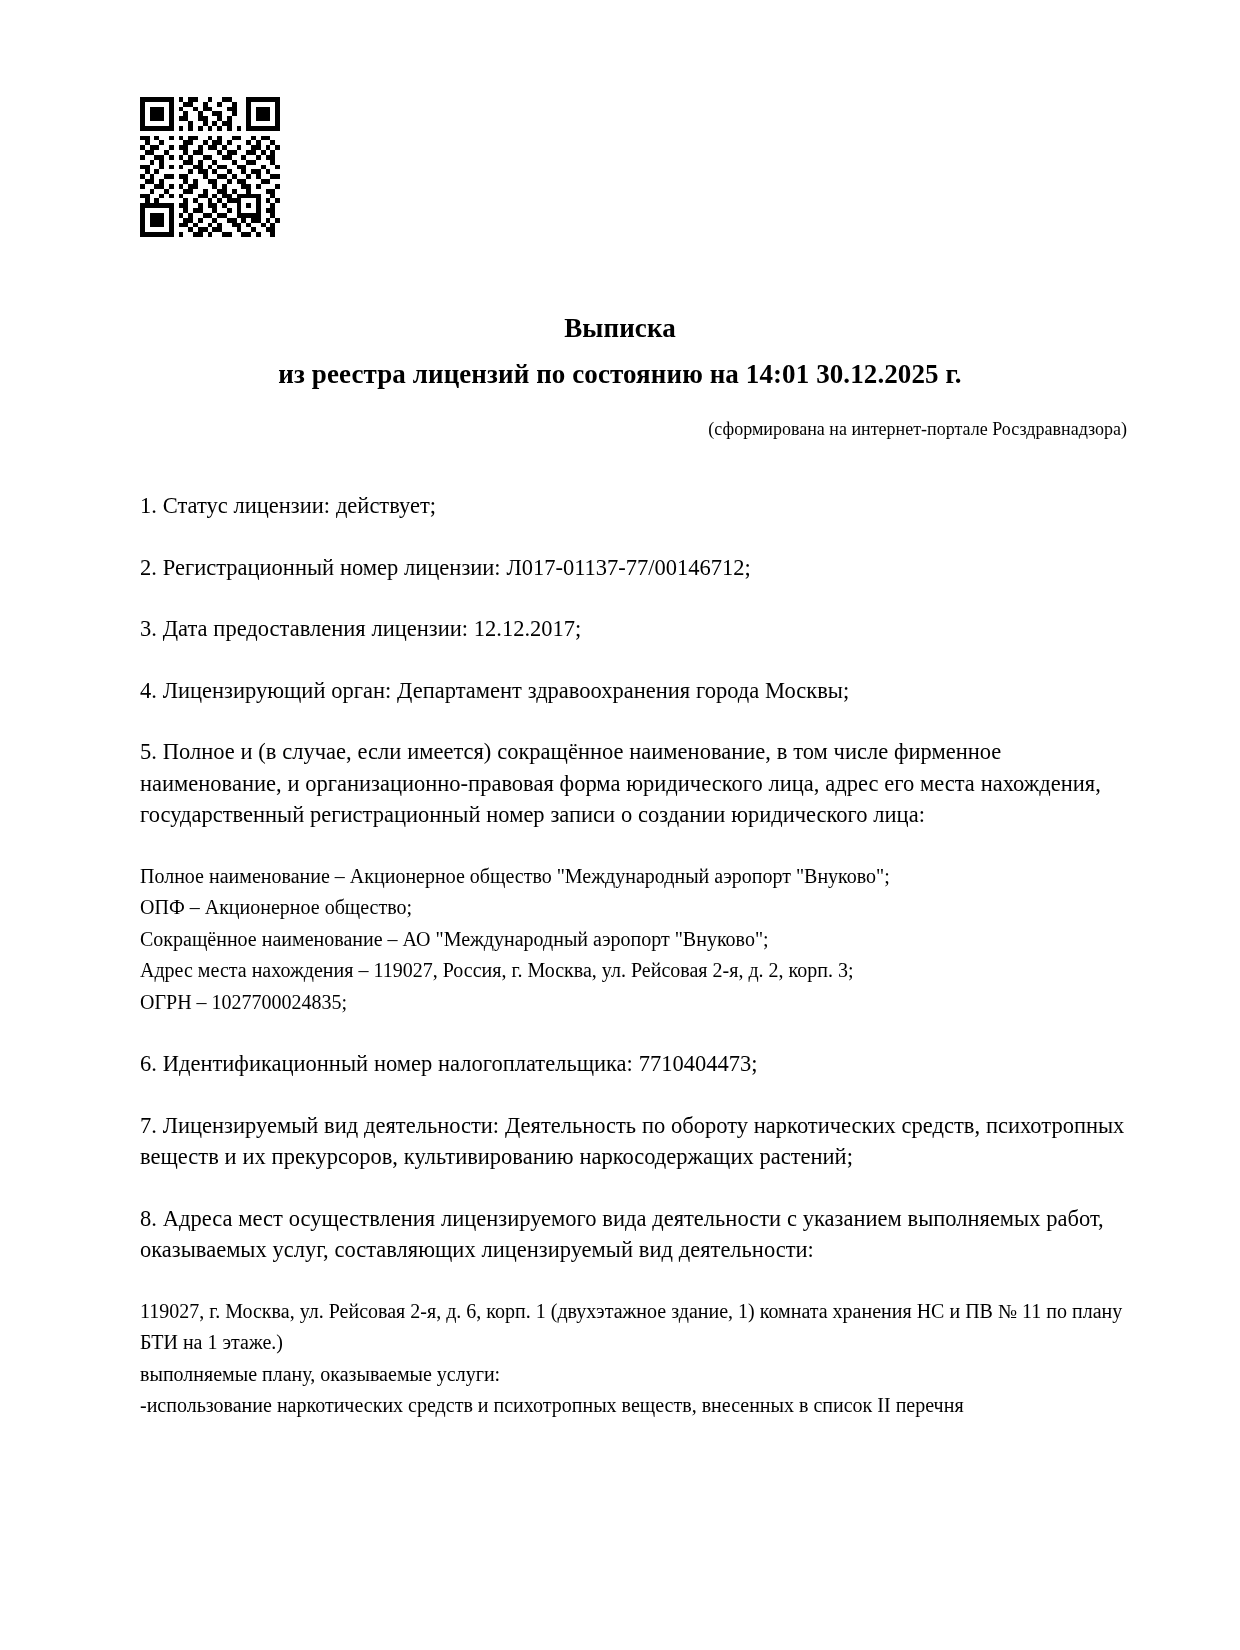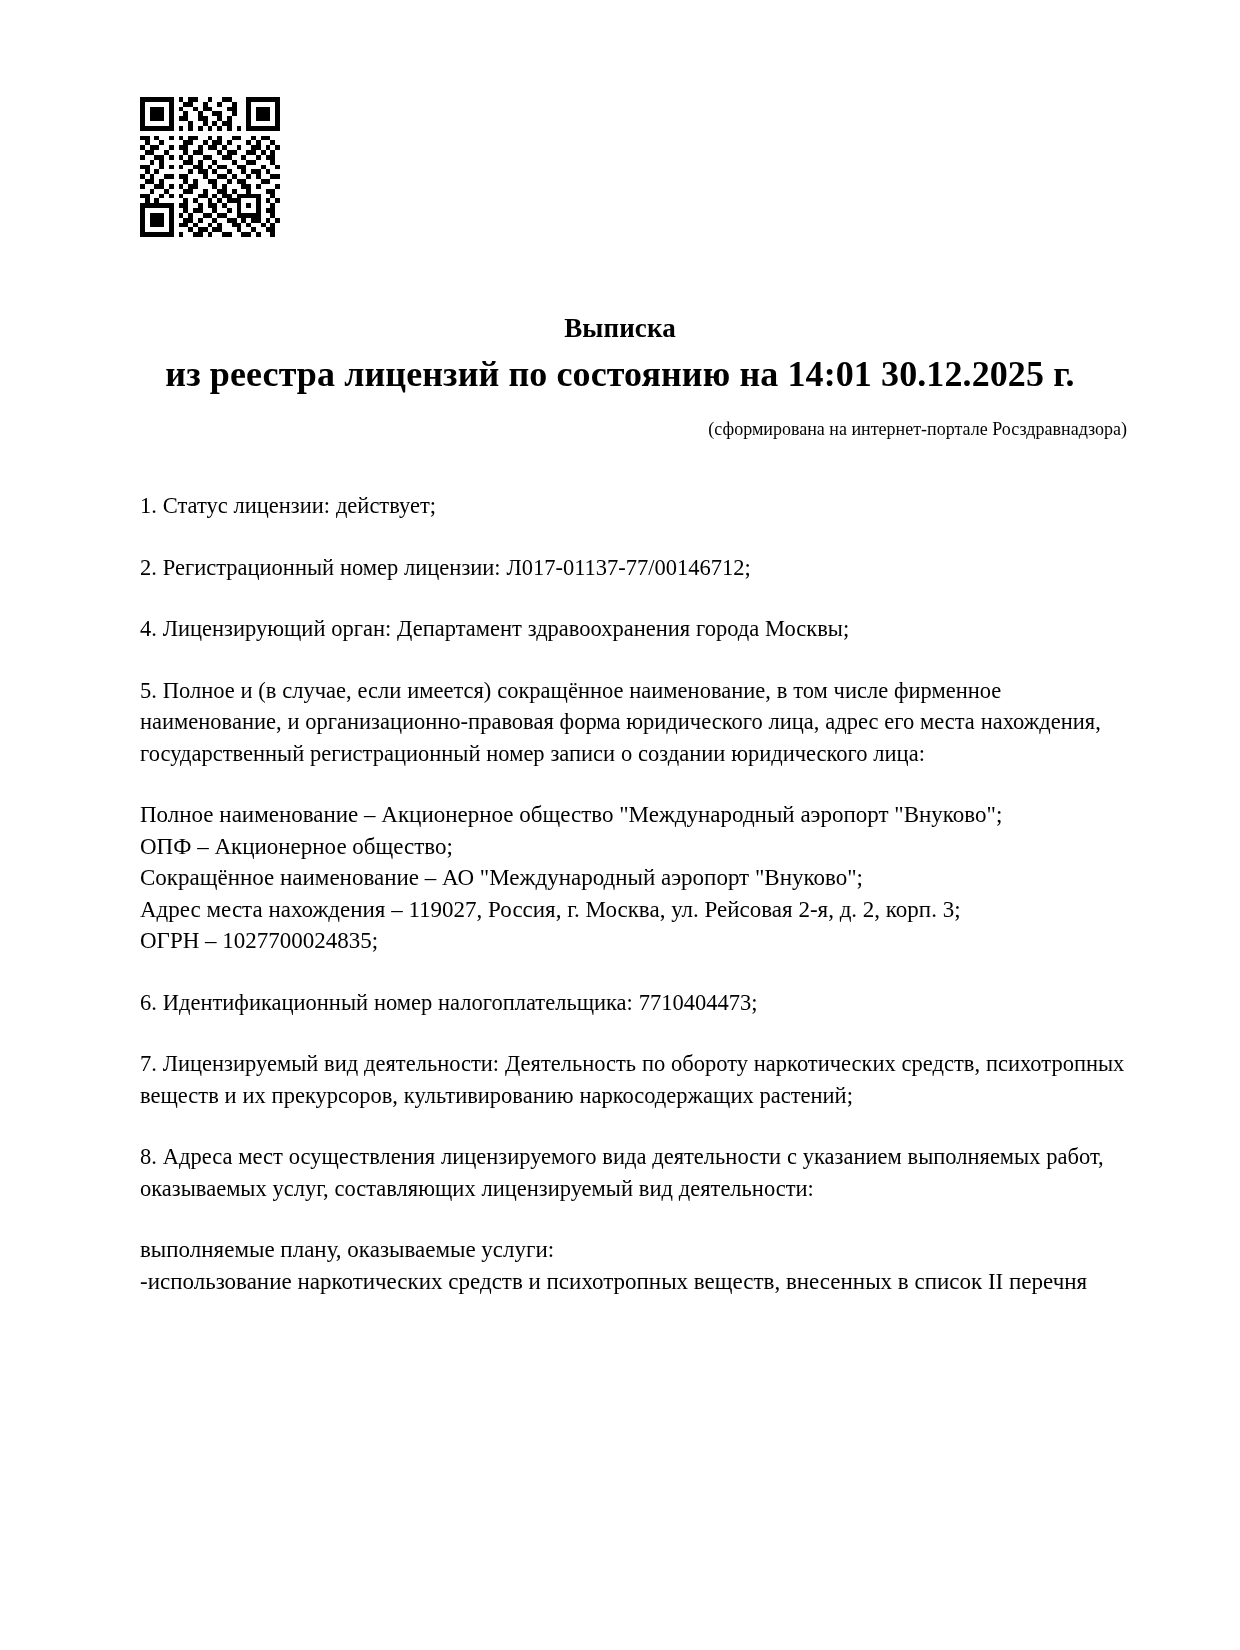--- a/index.html
+++ b/index.html
@@ -42,21 +42,21 @@
     width: 1240px;
     text-align: center;
   }
   .title-line-1 {
     font-size: 27px;
     font-weight: bold;
     line-height: 46px;
     letter-spacing: 0.1px;
   }
   .title-line-2 {
-    font-size: 36px;
+    font-size: 27px;
     font-weight: bold;
     line-height: 46px;
     letter-spacing: 0.1px;
   }
 
   
   .subtitle {
     position: absolute;
     right: 113px;
     top: 414px;
@@ -77,21 +77,21 @@
     font-size: 22.5px;
     line-height: 31.5px;
     margin: 0 0 30px 0;
     text-align: left;
     word-spacing: 0.2px;
   }
   .block {
     margin: 0 0 30px 0;
   }
   .block .line {
-    font-size: 23px;
+    font-size: 20px;
     line-height: 31.5px;
   }
 </style>
 </head>
 <body>
 
 <div class="page">
 
   <div class="qr-wrap">
     <svg viewBox="0 0 29 29" shape-rendering="crispEdges">
@@ -338,34 +338,36 @@
     <div class="title-line-1">Выписка</div>
     <div class="title-line-2">из реестра лицензий по состоянию на 14:01 30.12.2025 г.</div>
   </div>
 
   <div class="subtitle">(сформирована на интернет-портале Росздравнадзора)</div>
 
   <div class="body-content">
 
     <p class="para">1. Статус лицензии: действует;</p>
     <p class="para">2. Регистрационный номер лицензии: Л017-01137-77/00146712;</p>
+    <p class="para">3. Дата предоставления лицензии: 12.12.2017;</p>
     <p class="para">4. Лицензирующий орган: Департамент здравоохранения города Москвы;</p>
     <p class="para">5. Полное и (в случае, если имеется) сокращённое наименование, в том числе фирменное наименование, и организационно-правовая форма юридического лица, адрес его места нахождения, государственный регистрационный номер записи о создании юридического лица:</p>
 
     <div class="block">
       <div class="line">Полное наименование – Акционерное общество "Международный аэропорт "Внуково";</div>
       <div class="line">ОПФ – Акционерное общество;</div>
       <div class="line">Сокращённое наименование – АО "Международный аэропорт "Внуково";</div>
       <div class="line">Адрес места нахождения – 119027, Россия, г. Москва, ул. Рейсовая 2-я, д. 2, корп. 3;</div>
       <div class="line">ОГРН – 1027700024835;</div>
     </div>
 
     <p class="para">6. Идентификационный номер налогоплательщика: 7710404473;</p>
     <p class="para">7. Лицензируемый вид деятельности: Деятельность по обороту наркотических средств, психотропных веществ и их прекурсоров, культивированию наркосодержащих растений;</p>
     <p class="para">8. Адреса мест осуществления лицензируемого вида деятельности с указанием выполняемых работ, оказываемых услуг, составляющих лицензируемый вид деятельности:</p>
 
     <div class="block">
+      <div class="line">119027, г. Москва, ул. Рейсовая 2-я, д. 6, корп. 1 (двухэтажное здание, 1) комната хранения НС и ПВ № 11 по плану БТИ на 1 этаже.)</div>
       <div class="line">выполняемые плану, оказываемые услуги:</div>
       <div class="line">-использование наркотических средств и психотропных веществ, внесенных в список II перечня</div>
     </div>
 
   </div>
 </div>
 
 </body></html>

